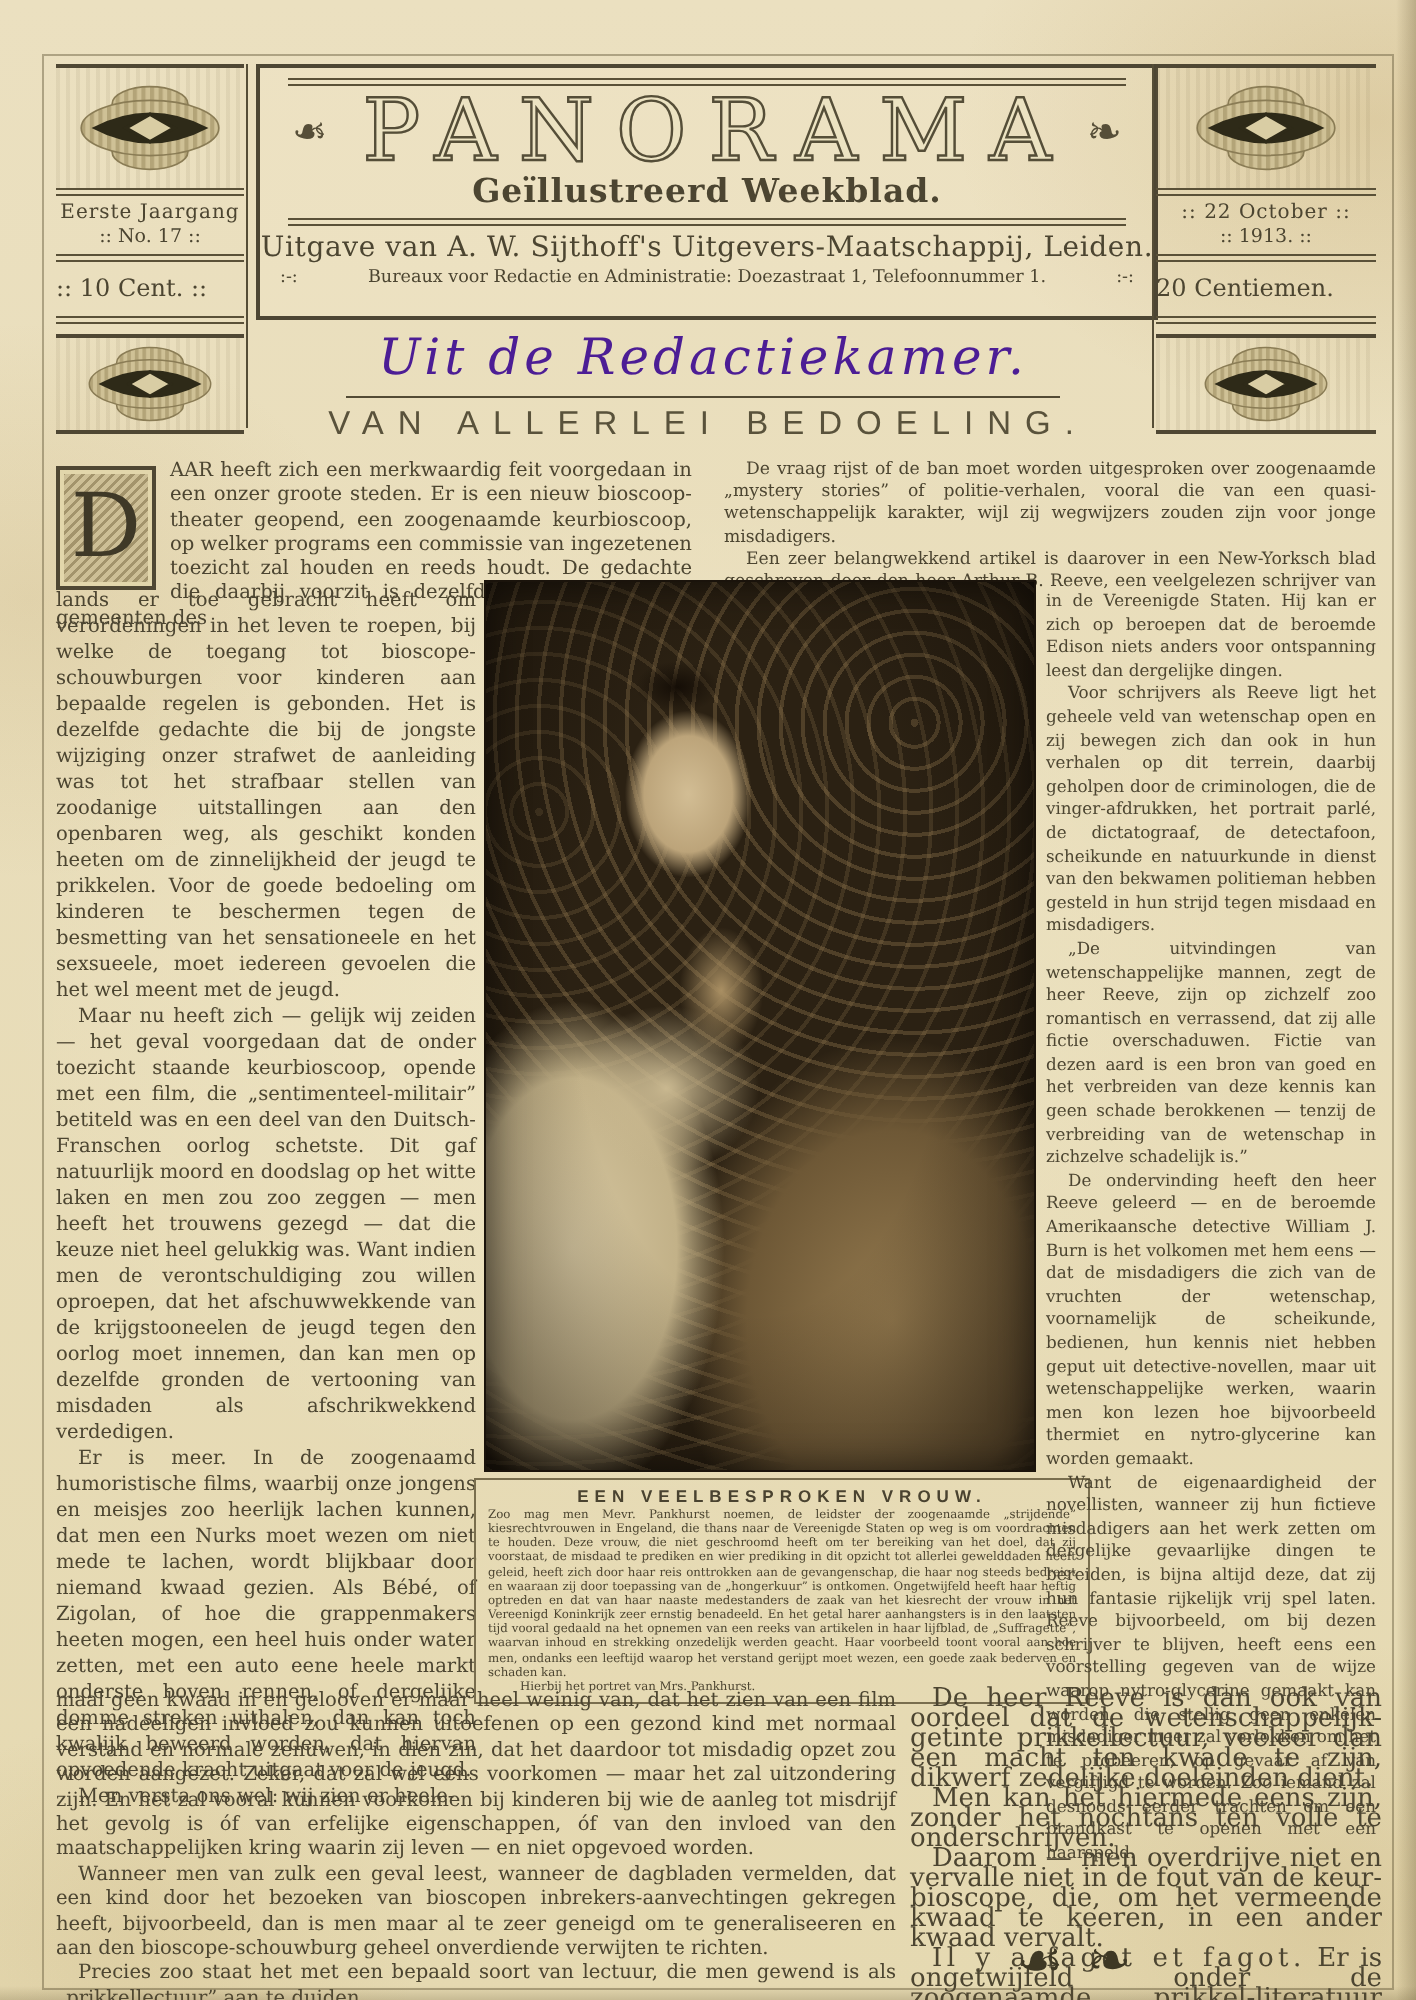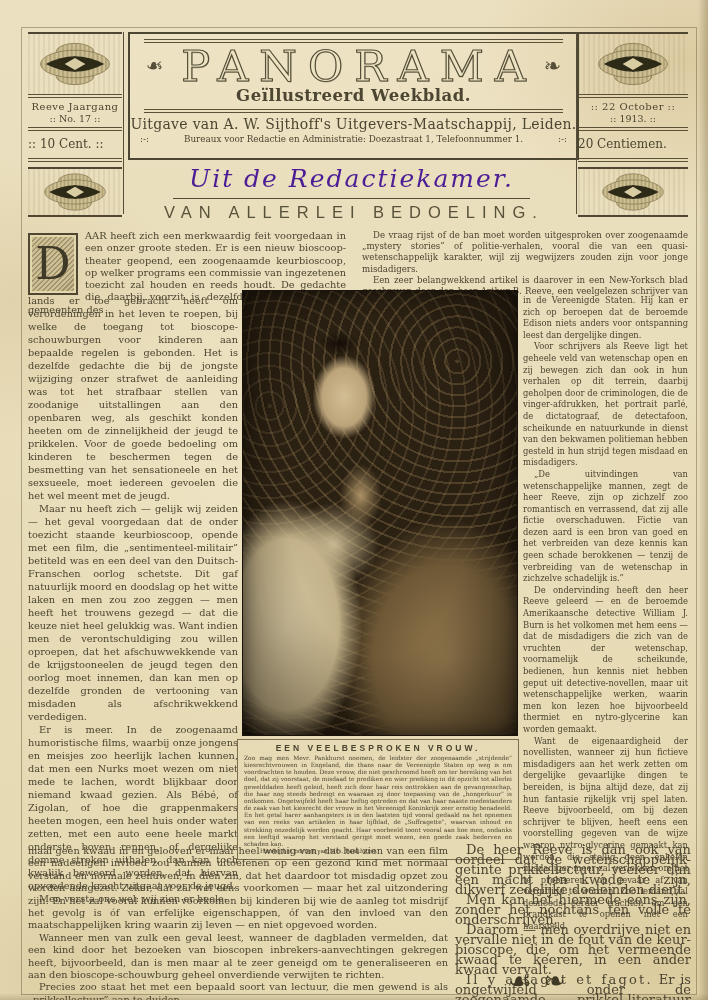--- a/index.html
+++ b/index.html
@@ -84,21 +84,21 @@
       radial-gradient(ellipse at 50% 45%, rgba(0,0,0,0) 48%, rgba(10,6,2,0.50) 100%),
       radial-gradient(ellipse 26px 16px at 35% 12%, #140d06 0%, rgba(18,11,5,0) 80%),
       radial-gradient(ellipse 44px 58px at 37% 24%, #d2bd94 0%, #bca47a 50%, rgba(130,103,66,0) 72%),
       radial-gradient(ellipse 30px 45px at 43% 46%, #a98f63 0%, rgba(0,0,0,0) 70%),
       radial-gradient(ellipse 62px 55px at 33% 57%, #c9b890 0%, rgba(0,0,0,0) 75%),
       radial-gradient(ellipse 95px 155px at 16% 75%, #d5c6a0 0%, #c2b188 55%, rgba(90,70,40,0) 80%),
       radial-gradient(ellipse 132px 172px at 74% 83%, #93794e 0%, #6e5836 55%, rgba(0,0,0,0) 82%),
       repeating-radial-gradient(circle at 78% 16%, rgba(165,136,90,0.30) 0 2px, rgba(0,0,0,0) 2px 11px),
       repeating-radial-gradient(circle at 10% 26%, rgba(150,124,82,0.22) 0 2px, rgba(0,0,0,0) 2px 13px);
     box-shadow: inset 0 0 0 1px #1a130b, inset 0 0 20px rgba(0,0,0,0.6); }
-  .caption-box { left:237px; top:739px; width:282px; box-sizing:border-box;
+  .caption-box { left:237px; top:739px; width:308px; box-sizing:border-box;
     border:1px solid #796e4e; padding:3px 6px 3px; }
   .caption-title { text-align:center; font-family:"Liberation Sans", sans-serif; font-weight:bold;
     font-size:8.5px; letter-spacing:3px; color:#4a4330; margin-bottom:2px; }
   .caption-body { font-size:5.9px; line-height:7.15px; text-align:justify; }
   .caption-footer { font-size:5.9px; line-height:7.5px; padding-left:16px; }
 
   .bottom-ornament { left:488px; top:966px; width:110px; text-align:center;
     font-family:"DejaVu Sans", sans-serif; font-size:26px; letter-spacing:12px; color:#3e3824; }
 </style>
 </head>
@@ -122,21 +122,21 @@
 
 <div class="abs frame"></div>
 
 <div class="abs side-box" style="left:28px; width:94px;">
   <div class="orn-strip">
     <svg width="86" height="52" viewBox="0 0 100 58">
         <use href="#diamond-orn"></use>
       </svg>
   </div>
   <div class="drule"></div>
-  <div class="txt ed1">Reeve Jaargang</div>
+  <div class="txt ed1">Eerste Jaargang</div>
   <div class="txt ed2">:: No. 17 ::</div>
   <div class="drule"></div>
   <div class="price">:: 10 Cent. ::</div>
   <div class="drule"></div>
 </div>
 <div class="abs vline" style="left:123px; top:32px; height:182px;"></div>
 
 <div class="abs center-box">
   <div class="drule inner-top"></div>
   <div class="title-row">

